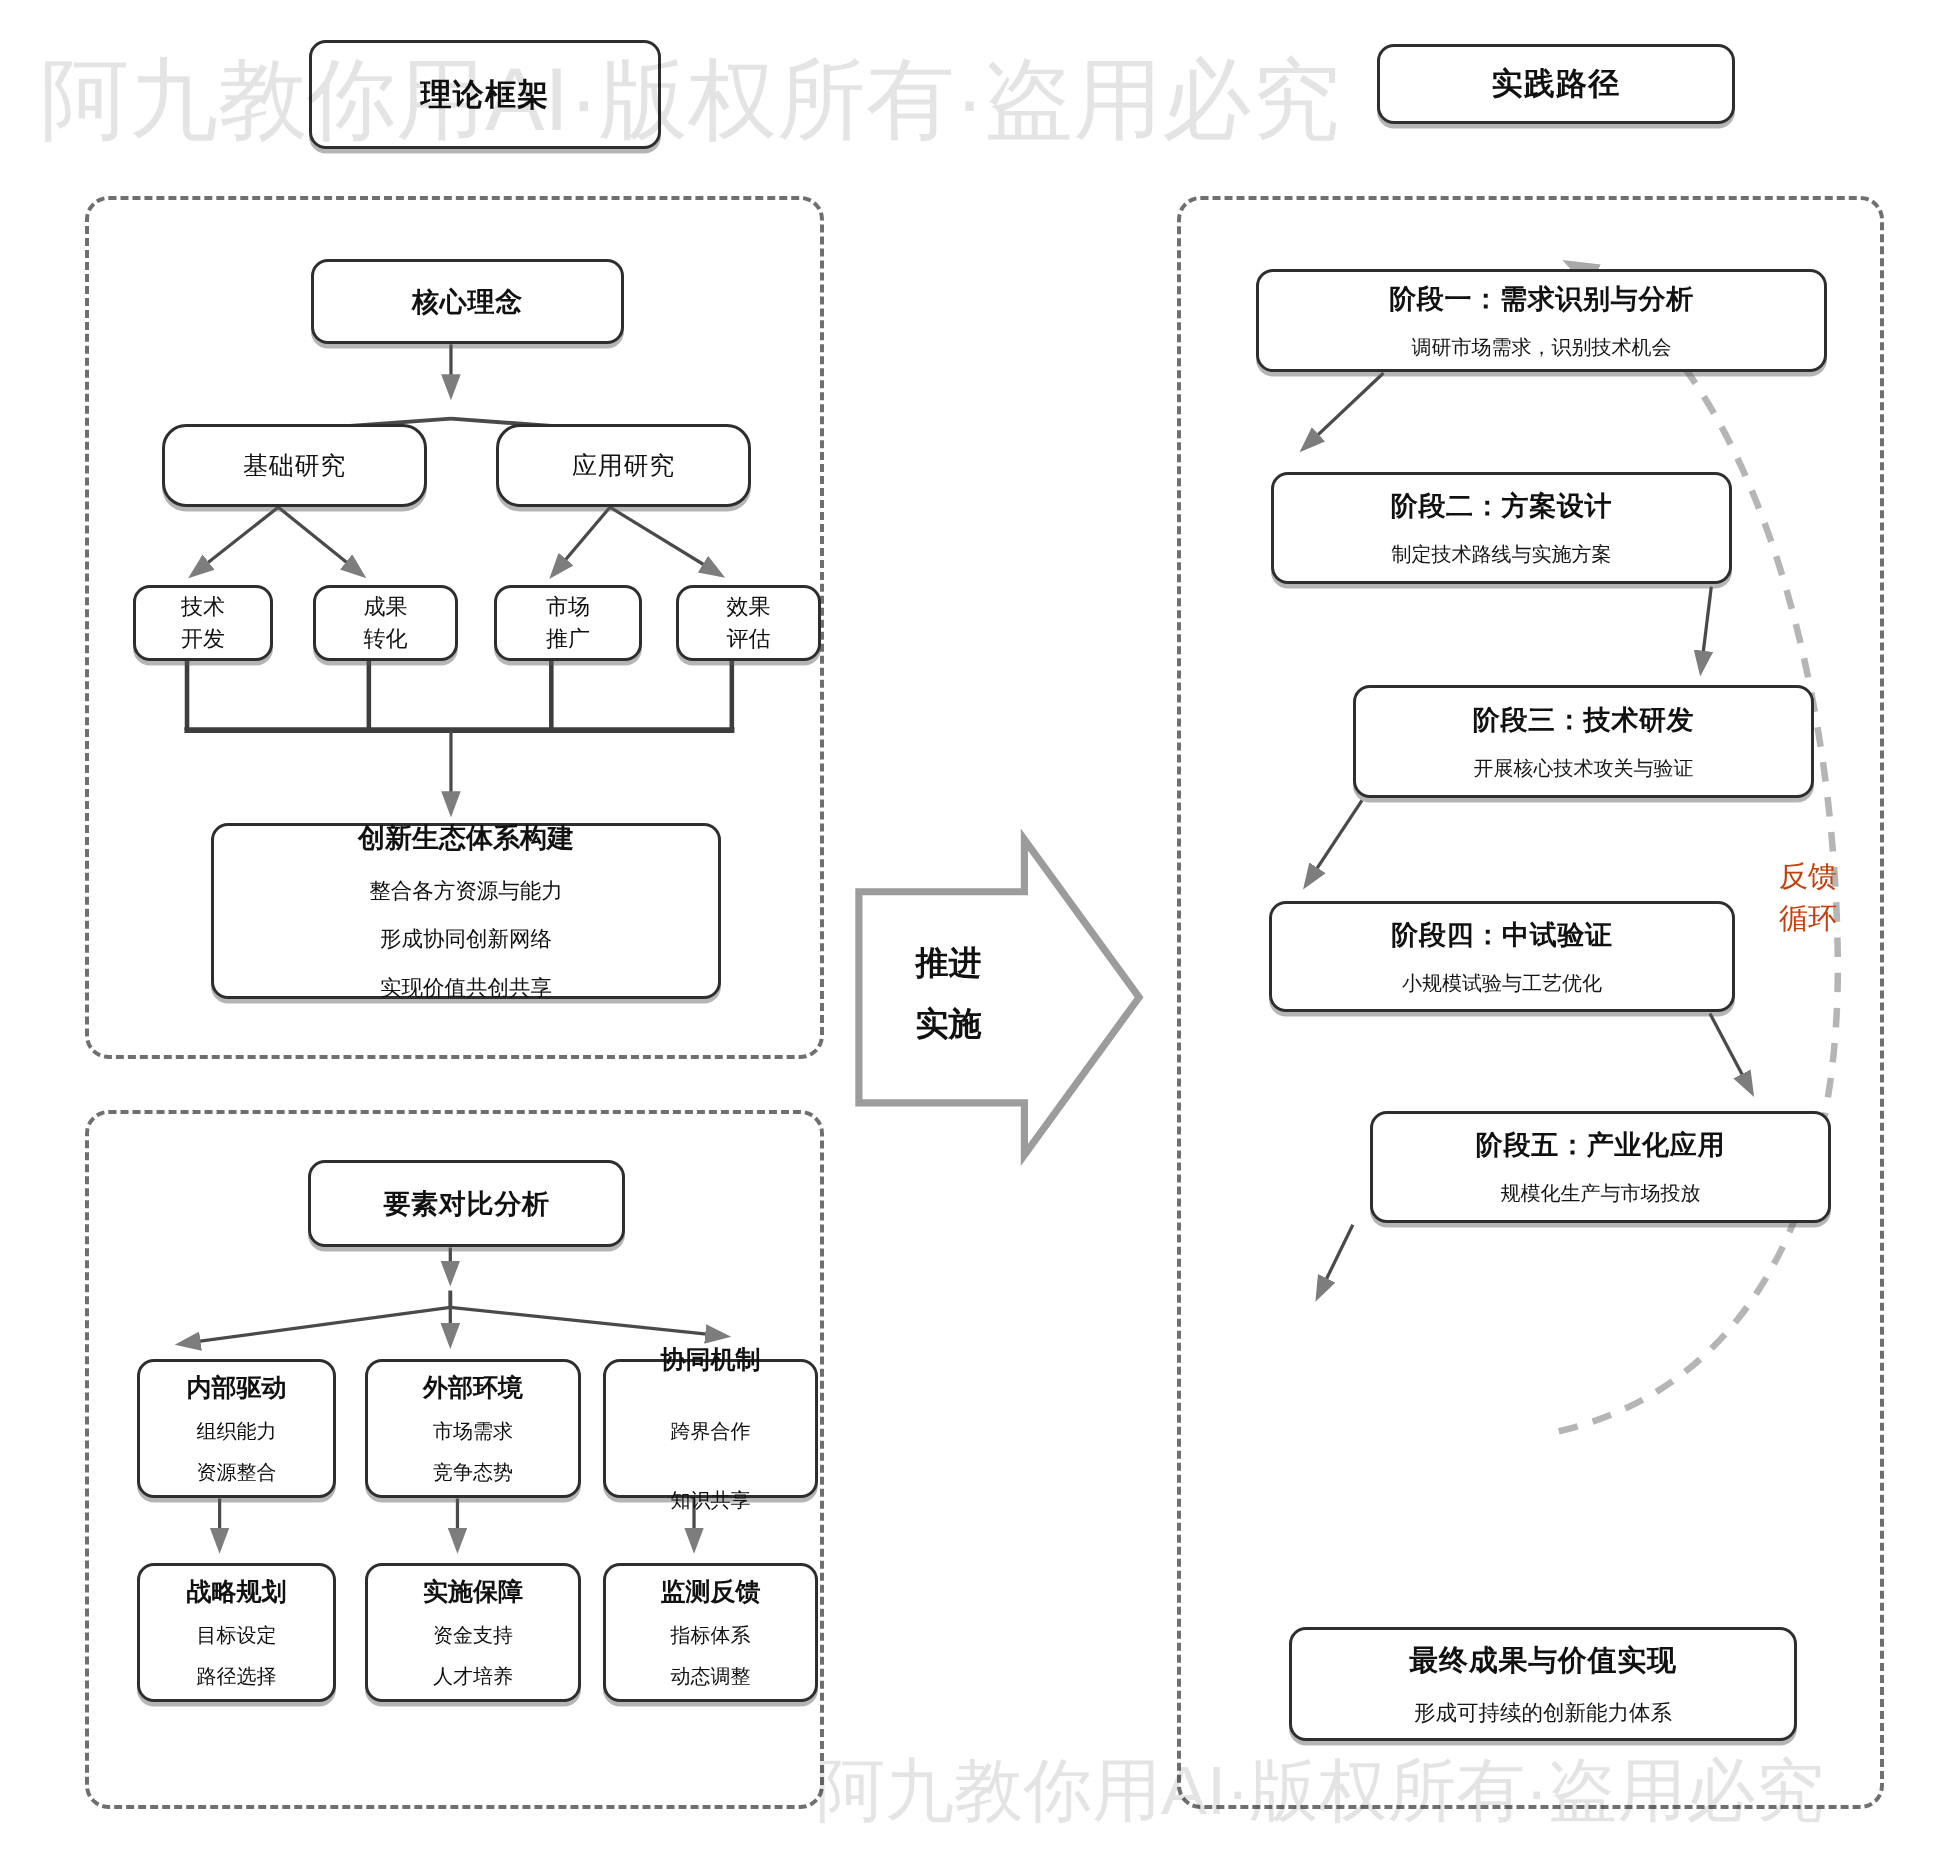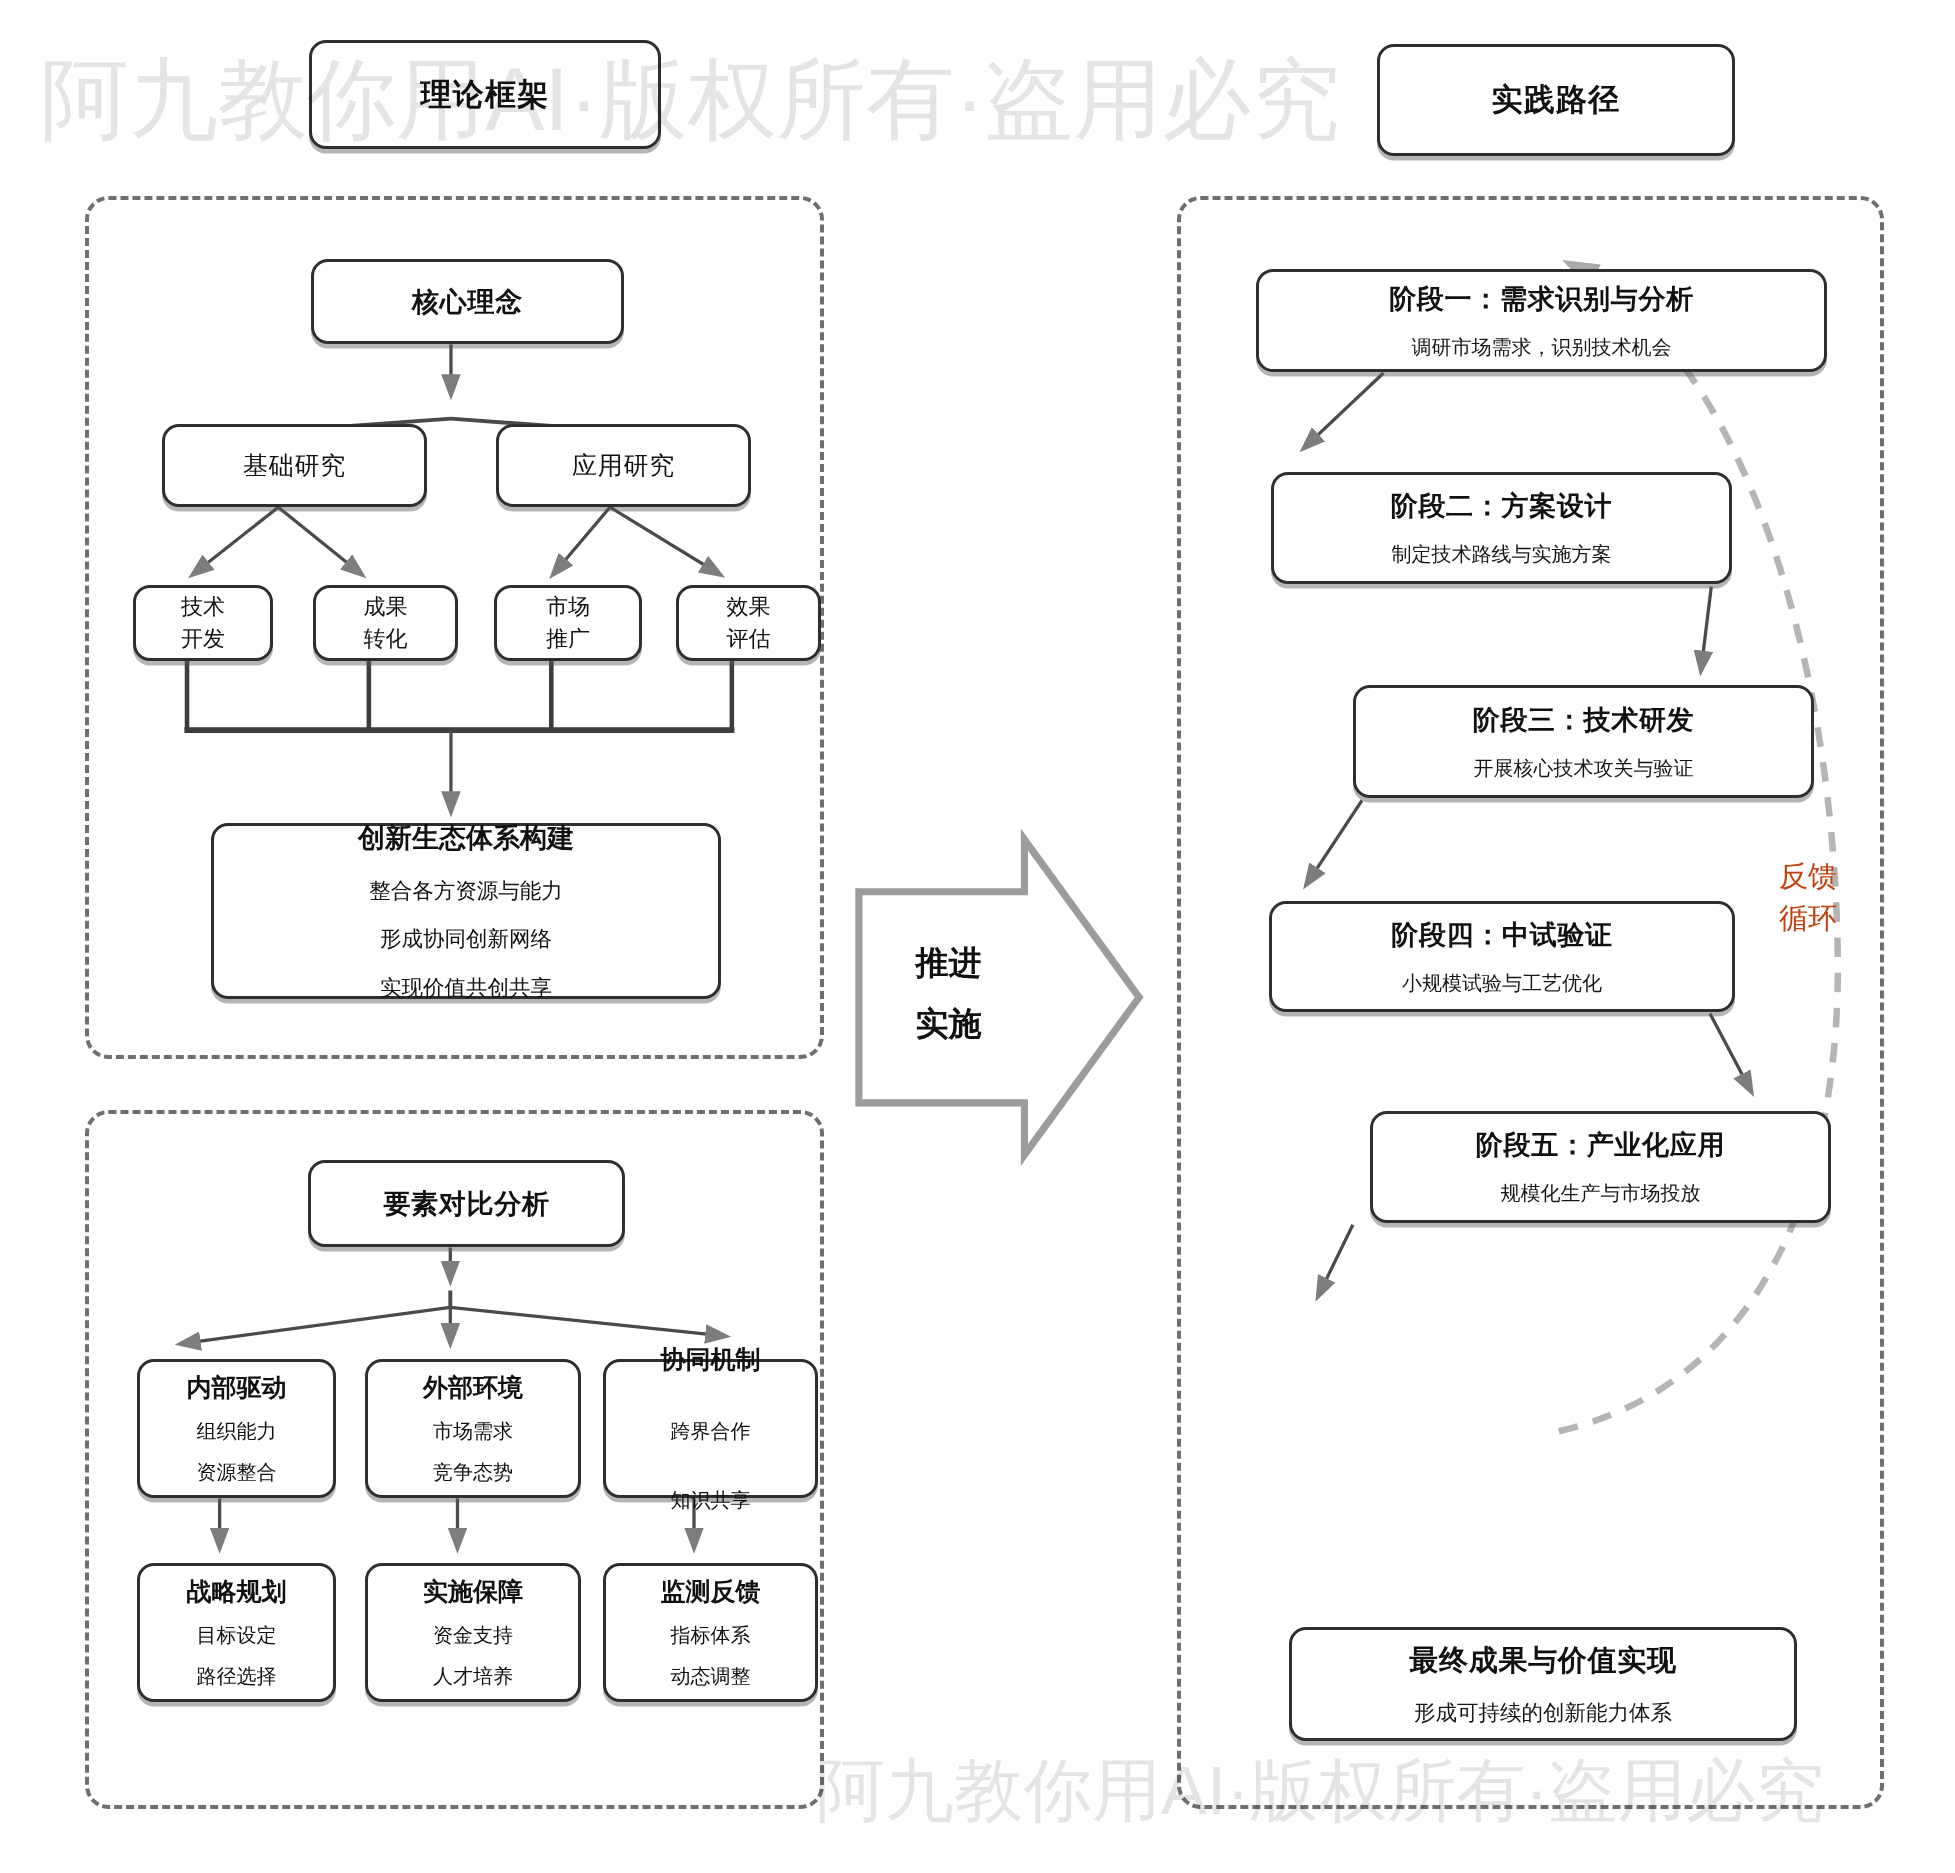--- a/index.html
+++ b/index.html
@@ -5,21 +5,21 @@
   html,body{margin:0;padding:0;background:#ffffff;}
   #canvas{position:relative;width:1955px;height:1874px;background:#ffffff;overflow:hidden;
           font-family:"Liberation Sans","DejaVu Sans",sans-serif;color:#111;}
   .panel{position:absolute;border:4.6px dashed #6f6f6f;border-radius:23.5px;background:transparent;z-index:1;}
   #connectors{position:absolute;left:0;top:0;z-index:2;}
   .box{position:absolute;background:#ffffff;border:3.9px solid #2e2e2e;border-radius:17px;
        box-shadow:0 4.6px 0 rgba(90,90,90,.45);z-index:3;display:flex;flex-direction:column;
        align-items:center;justify-content:center;text-align:center;box-sizing:border-box;margin-left:16px;}
   .title-box{font-size:31px;font-weight:bold;letter-spacing:1.3px;}
   .node-title{font-size:27px;font-weight:bold;letter-spacing:0.7px;}
-  .node-label{font-size:25px;letter-spacing:0.7px;}
+  .node-label{font-size:25px;letter-spacing:0.7px;border-radius:24px;}
   .leaf-line{font-size:22px;line-height:1.45;}
   .stage-title{font-size:27px;font-weight:bold;letter-spacing:0.7px;}
   .stage-sub{font-size:20px;margin-top:17px;color:#161616;}
   .factor-title{font-size:25px;font-weight:bold;}
   .factor-line{font-size:20px;margin-top:14.3px;}
   .summary-title{font-size:27px;font-weight:bold;}
   .summary-line{font-size:21.5px;margin-top:19.6px;}
   .watermark{position:absolute;white-space:nowrap;color:rgba(0,0,0,0.105);z-index:10;
              pointer-events:none;font-weight:400;}
   #wm-top{left:40px;top:40px;font-size:89px;}
@@ -86,21 +86,21 @@
     </g>
 
     <path d="M2392,2196 C2700,2125 2826,1820 2820,1460 C2814,1040 2690,550 2408,404" stroke="#b5b5b5" stroke-width="10" stroke-dasharray="30 24" fill="none" marker-end="url(#ahg)"></path>
 
     <polygon points="1318,1368 1572,1368 1572,1288 1748,1530 1572,1772 1572,1692 1318,1692" fill="#ffffff" stroke="#9c9c9c" stroke-width="11"></polygon>
   </svg>
 
   <div class="box title-box" style="left:293px;top:40px;width:352px;height:109px;">
     <span>理论框架</span>
   </div>
-  <div class="box title-box" style="left:1361px;top:44px;width:358px;height:112px;">
+  <div class="box title-box" style="left:1361px;top:44px;width:358px;height:80px;">
     <span>实践路径</span>
   </div>
 
   <div class="box node-title" style="left:295px;top:259px;width:313px;height:85px;">
     <span>核心理念</span>
   </div>
   <div class="box node-label" style="left:146px;top:424px;width:265px;height:83px;">
     <span>基础研究</span>
   </div>
   <div class="box node-label" style="left:480px;top:424px;width:255px;height:83px;">

